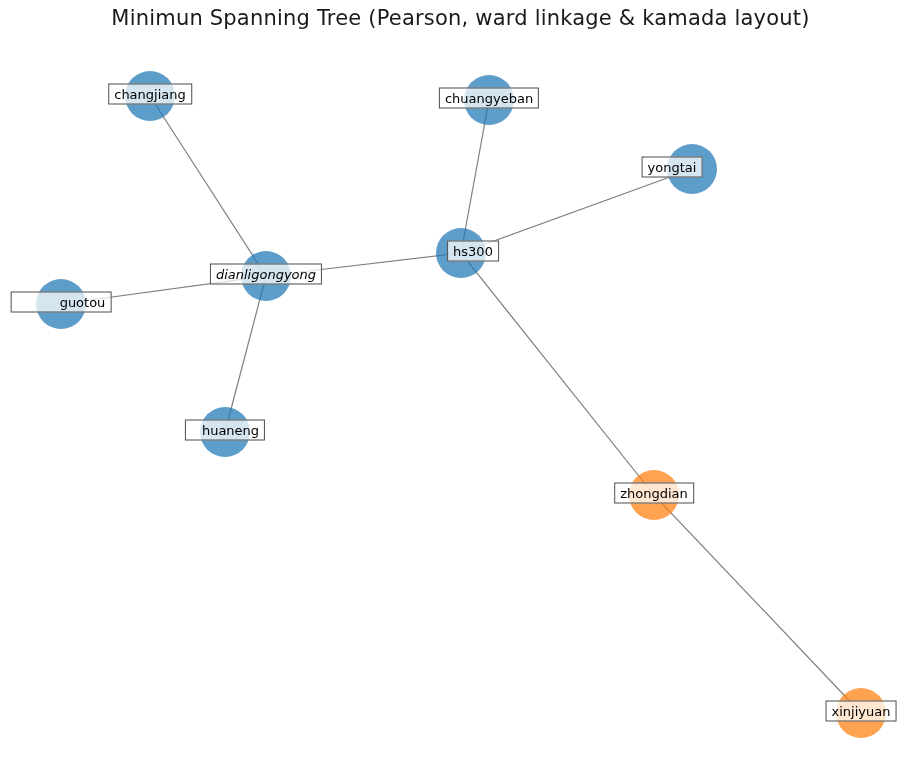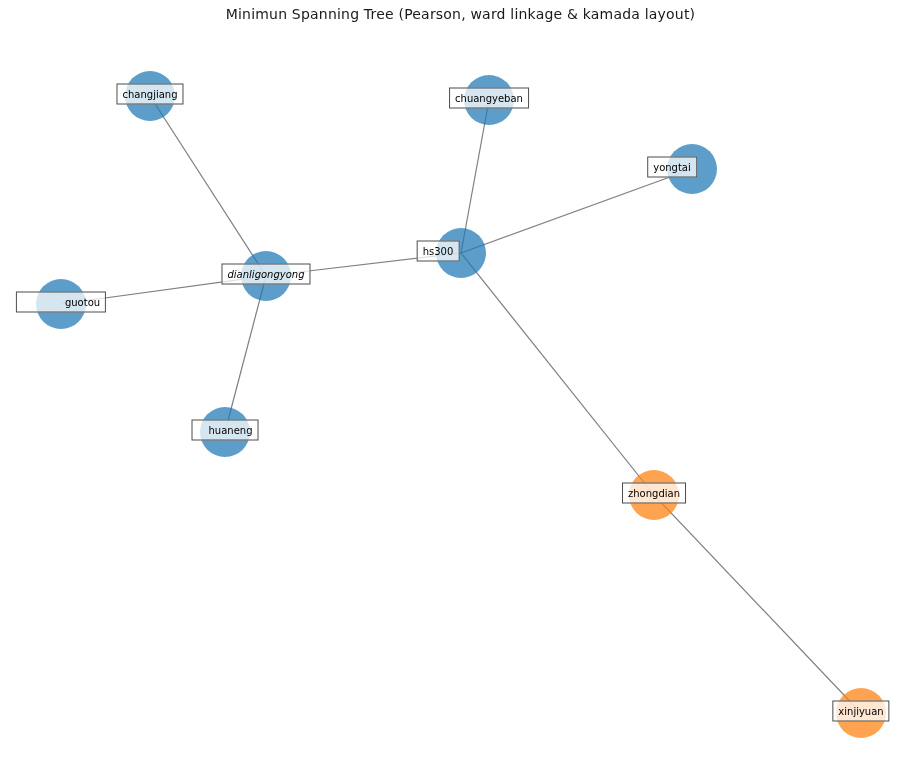--- a/index.html
+++ b/index.html
@@ -14,34 +14,34 @@
     height: 765px;
     background: #ffffff;
     overflow: hidden;
   }
   .chart-title {
     position: absolute;
     top: 6px;
     left: 0;
     width: 921px;
     text-align: center;
-    font-size: 14px;
+    font-size: 21px;
     color: #1a1a1a;
     letter-spacing: 0.2px;
     white-space: nowrap;
   }
   svg.graph {
     position: absolute;
     top: 0;
     left: 0;
   }
   .node-label {
     position: absolute;
     transform: translate(-50%, -50%);
-    font-size: 10px;
+    font-size: 13px;
     line-height: 15px;
     color: #000000;
     padding: 2px 5px;
     white-space: nowrap;
     text-align: center;
   }
 </style>
 </head>
 <body>
 
@@ -67,20 +67,20 @@
         <circle cx="61" cy="304" r="25" fill="#1f77b4" fill-opacity="0.72"></circle>
         <circle cx="225" cy="432" r="25" fill="#1f77b4" fill-opacity="0.72"></circle>
         <circle cx="654" cy="495" r="25" fill="#ff7f0e" fill-opacity="0.72"></circle>
         <circle cx="861" cy="713" r="25" fill="#ff7f0e" fill-opacity="0.72"></circle>
       </g>
   </svg>
   <div id="labels-layer">
       <div class="node-label" style="left: 150px; top: 94px; background: rgba(255, 255, 255, 0.74); border: 1px solid rgb(77, 77, 77);">changjiang</div>
       <div class="node-label" style="left: 489px; top: 98px; background: rgba(255, 255, 255, 0.74); border: 1px solid rgb(77, 77, 77);">chuangyeban</div>
       <div class="node-label" style="left: 672px; top: 167px; background: rgba(255, 255, 255, 0.74); border: 1px solid rgb(77, 77, 77); text-align: center;">yongtai</div>
-      <div class="node-label" style="left: 438px; top: 251px; background: rgba(255, 255, 255, 0.74); border: 1px solid rgb(77, 77, 77);">hs300</div>
+      <div class="node-label" style="left: 473px; top: 251px; background: rgba(255, 255, 255, 0.74); border: 1px solid rgb(77, 77, 77);">hs300</div>
       <div class="node-label" style="left: 266px; top: 274px; background: rgba(255, 255, 255, 0.74); border: 1px solid rgb(77, 77, 77); font-style: italic;">dianligongyong</div>
       <div class="node-label" style="left: 61px; top: 302px; background: rgba(255, 255, 255, 0.74); border: 1px solid rgb(77, 77, 77); padding-left: 48px;">guotou</div>
       <div class="node-label" style="left: 225px; top: 430px; background: rgba(255, 255, 255, 0.74); border: 1px solid rgb(77, 77, 77); padding-left: 16px;">huaneng</div>
       <div class="node-label" style="left: 654px; top: 493px; background: rgba(255, 255, 255, 0.74); border: 1px solid rgb(77, 77, 77);">zhongdian</div>
       <div class="node-label" style="left: 861px; top: 711px; background: rgba(255, 255, 255, 0.74); border: 1px solid rgb(77, 77, 77);">xinjiyuan</div>
     </div>
 </div>
 
 </body></html>

